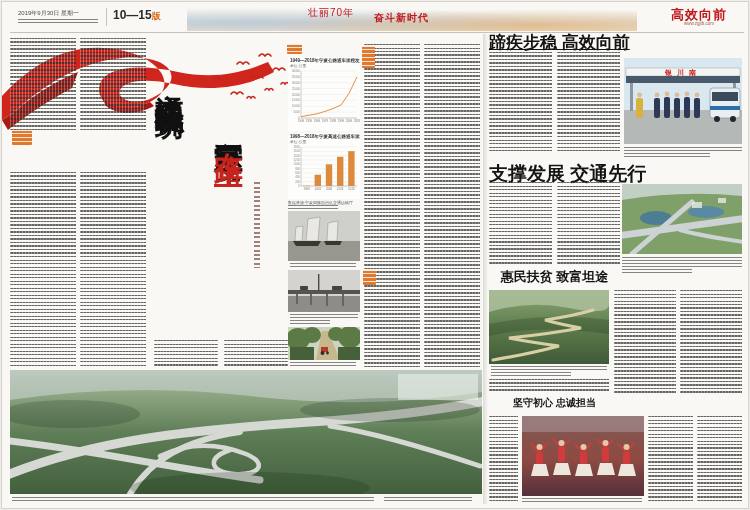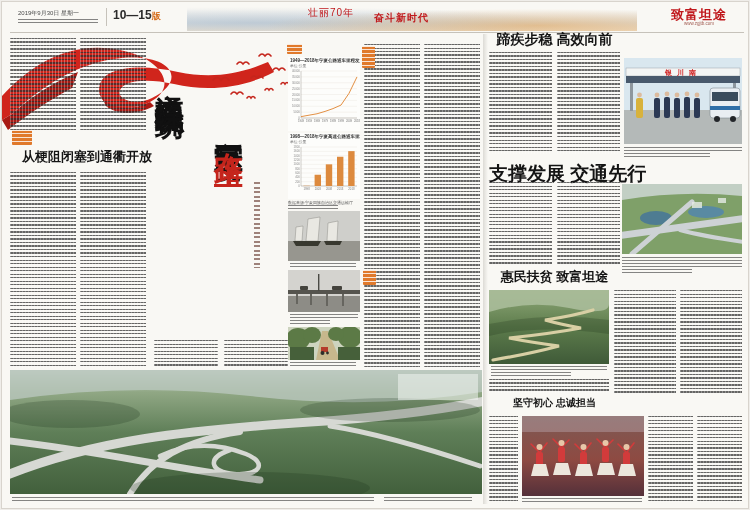--- a/index.html
+++ b/index.html
@@ -43,21 +43,21 @@
   <div class="abs cap" style="left:16px;top:17px;width:80px;height:4px;"></div>
 
   <div class="abs rule" style="left:104px;top:6px;width:1px;height:18px;"></div>
   <div class="abs" style="left:111px;top:6px;font-size:12px;font-weight:bold;color:#2b2b2b;">
     <span>10—15</span><span style="color:#d66f1e;font-size:9px;">版</span>
   </div>
 
   <div class="abs red" style="left:306px;top:4px;font-size:10px;font-weight:normal;letter-spacing:1px;">壮丽70年</div>
   <div class="abs red" style="left:372px;top:9px;font-size:10px;font-weight:bold;letter-spacing:1px;">奋斗新时代</div>
 
-  <div class="abs" style="left:652px;top:4px;width:90px;text-align:center;font-size:13px;font-weight:bold;color:#c0181c;letter-spacing:1px;">致富坦途</div>
+  <div class="abs" style="left:652px;top:4px;width:90px;text-align:center;font-size:13px;font-weight:bold;color:#c0181c;letter-spacing:1px;">高效向前</div>
   <div class="abs" style="left:652px;top:19px;width:90px;text-align:center;font-size:4.5px;color:#a05a50;">www.zgjtb.com</div>
 
   <div class="abs rule" style="left:8px;top:30px;width:734px;height:1px;"></div>
 
   <svg class="abs" style="left:0;top:20px;" width="300" height="120" viewBox="0 0 300 120">
     <path d="M0,74 C28,44 66,18 118,28 C162,37 176,66 148,80 C118,94 92,82 98,62 C104,44 140,42 176,50 C210,57 238,52 266,40 L272,50 C242,66 206,70 172,62 C146,56 122,58 118,68 C114,78 134,84 150,76 C186,58 170,32 120,36 C78,40 42,62 10,92 L0,98 Z" fill="#d0251c"></path>
     <path d="M0,98 L10,92 C30,74 52,60 76,50 L70,66 C48,78 26,92 6,108 Z" fill="#a81a14"></path>
     <path d="M148,80 C128,90 104,86 98,72 L104,84 C116,94 138,92 152,84 Z" fill="#a81a14"></path>
   </svg>
   <svg class="abs" style="left:205px;top:48px;" width="85" height="55" viewBox="0 0 85 55">
@@ -71,21 +71,20 @@
       <path d="M58,40 q2,-3 4,0 q2,-3 4,0"></path>
         <path d="M74,34 q2,-3 4,0 q2,-3 4,0"></path>
       <path d="M40,48 q2,-3 4,0 q2,-3 4,0"></path>
     </g>
   </svg>
 
   <div class="abs gtx" style="left:8px;top:36px;width:66px;height:92px;"></div>
   <div class="abs gtx" style="left:78px;top:36px;width:66px;height:92px;"></div>
 
   <div class="abs seal" style="left:10px;top:128px;width:20px;height:15px;"></div>
-  <div class="abs headline" style="left:20px;top:146px;width:128px;font-size:13px;">从梗阻闭塞到通衢开放</div>
 
   <div class="abs gtx" style="left:8px;top:170px;width:66px;height:196px;"></div>
   <div class="abs gtx" style="left:78px;top:170px;width:66px;height:196px;"></div>
 
   <div class="abs vhead" style="left:153px;top:68px;height:270px;font-size:29px;">交通络绎织锦绣</div>
   <div class="abs vhead" style="left:212px;top:116px;height:236px;font-size:29px;">
     <span>宁夏巨变</span><span style="color:#c5251c;">在路上</span>
   </div>
   <div class="abs vgtx" style="left:252px;top:180px;width:6px;height:86px;"></div>
 
@@ -258,21 +257,21 @@
           <ellipse cx="240" cy="118" rx="120" ry="16"></ellipse>
       </g>
       <rect x="388" y="4" width="80" height="26" fill="rgba(240,244,240,.55)"></rect>
     </svg>
   </div>
   <div class="abs cap" style="left:10px;top:495px;width:362px;height:5px;"></div>
   <div class="abs cap" style="left:382px;top:495px;width:88px;height:5px;"></div>
 
   <div class="abs fold" style="left:481px;top:32px;width:5px;height:470px;"></div>
 
-  <div class="abs headline" style="left:487px;top:29px;width:131px;font-size:14px;">蹄疾步稳 高效向前</div>
+  <div class="abs headline" style="left:487px;top:29px;width:131px;font-size:17px;text-decoration:underline;">蹄疾步稳 高效向前</div>
   <div class="abs gtx" style="left:487px;top:50px;width:63px;height:102px;"></div>
   <div class="abs gtx" style="left:555px;top:50px;width:63px;height:102px;"></div>
 
   <div class="abs photo" style="left:622px;top:56px;width:118px;height:86px;">
     <svg width="118" height="86" viewBox="0 0 118 86">
       <rect width="118" height="86" fill="#d9e7ef"></rect>
       <rect y="52" width="118" height="34" fill="#b4b9b8"></rect>
       <rect x="2" y="10" width="114" height="8" fill="#f3f5f4" stroke="#9aa4ab" stroke-width=".5"></rect>
       <rect x="2" y="18" width="114" height="7" fill="#48596c"></rect>
       <g fill="#8e979e">

